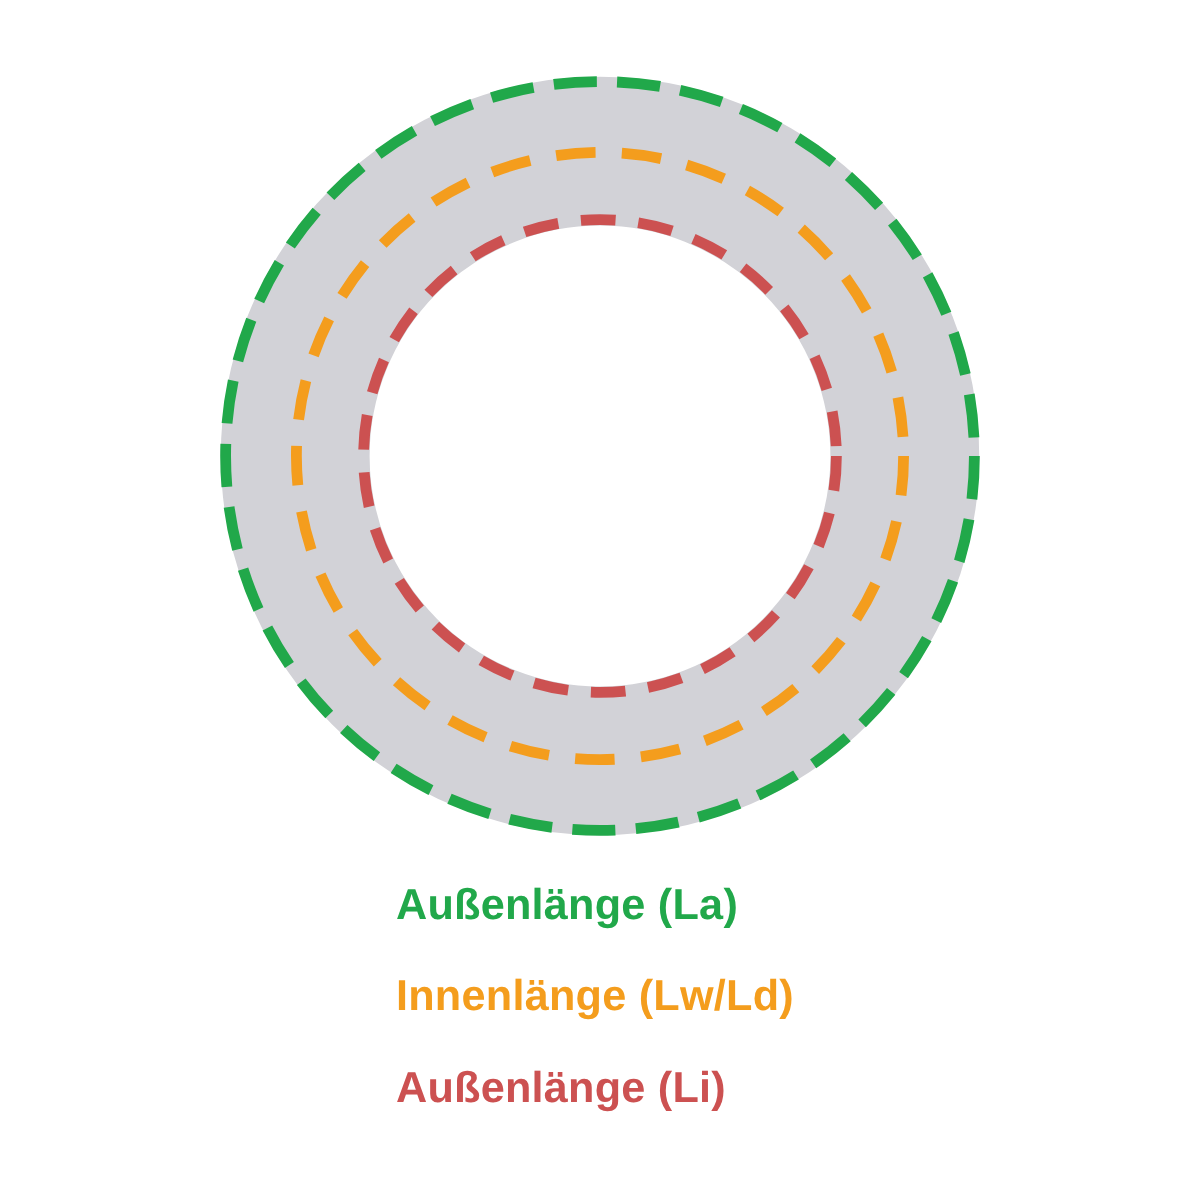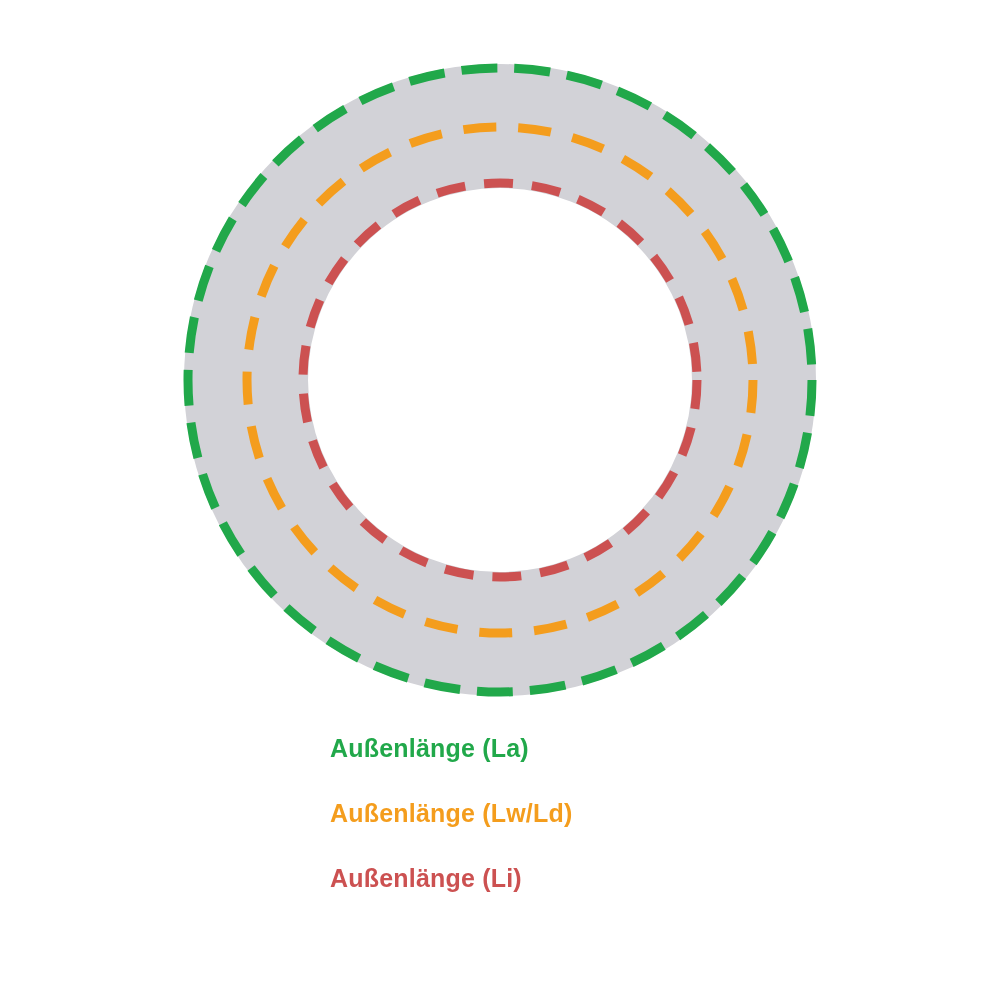--- a/index.html
+++ b/index.html
@@ -24,21 +24,21 @@
   }
   .legend {
     position: absolute;
     left: 330px;
     top: 736px;
     display: flex;
     flex-direction: column;
     gap: 40px;
   }
   .legend-item {
-    font-size: 25px;
+    font-size: 36px;
     font-weight: bold;
     letter-spacing: 0.2px;
     white-space: nowrap;
     line-height: 1;
   }
 </style>
 </head>
 <body>
 
 <div class="stage">
@@ -49,17 +49,17 @@
 
     <circle cx="500" cy="380" r="312" fill="none" stroke-width="9" stroke-linecap="butt" stroke="#21a84a" stroke-dasharray="36 17"></circle>
 
     <circle cx="500" cy="380" r="253" fill="none" stroke-width="9" stroke-linecap="butt" stroke="#f49d1d" stroke-dasharray="33 22"></circle>
 
     <circle cx="500" cy="380" r="197" fill="none" stroke-width="9" stroke-linecap="butt" stroke="#cc5151" stroke-dasharray="29 19"></circle>
   </svg>
 
   <div class="legend">
     <div class="legend-item" style="color: rgb(33, 168, 74);">Außenlänge (La)</div>
-    <div class="legend-item" style="color: rgb(244, 157, 29);">Außenlänge (Lw/Ld)</div>
+    <div class="legend-item" style="color: rgb(244, 157, 29);">Innenlänge (Lw/Ld)</div>
     <div class="legend-item" style="color: rgb(204, 81, 81);">Außenlänge (Li)</div>
   </div>
 
 </div>
 
 </body></html>

